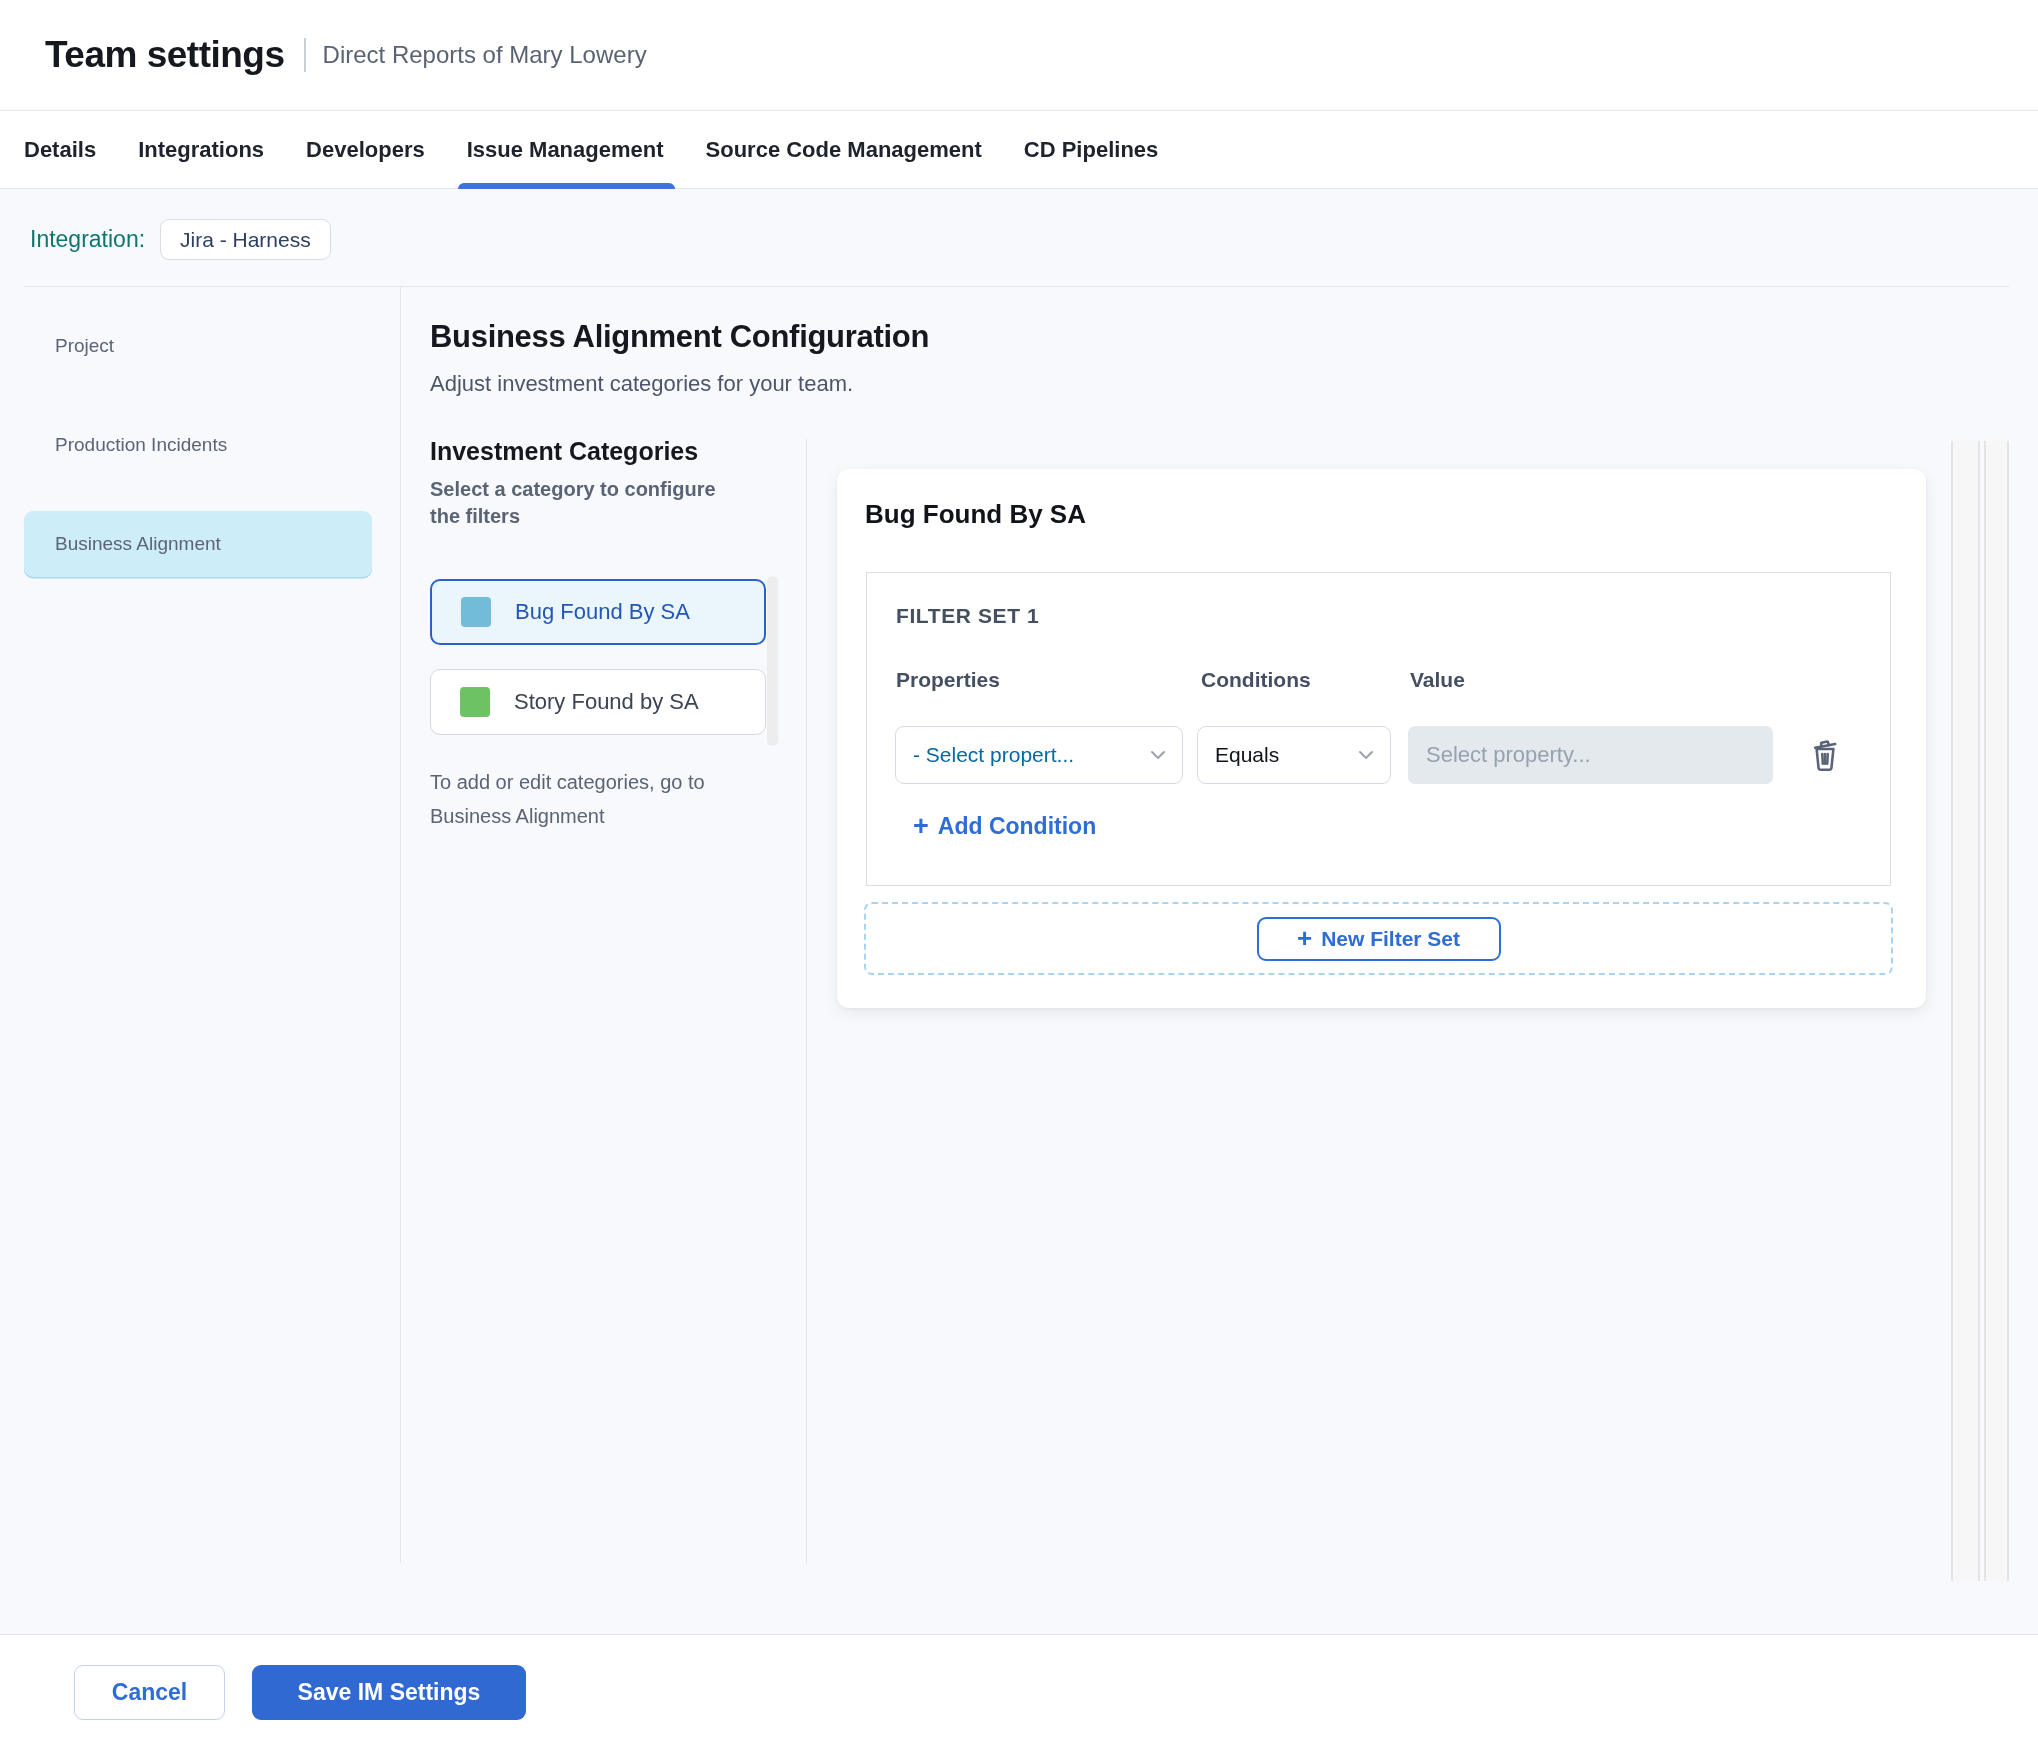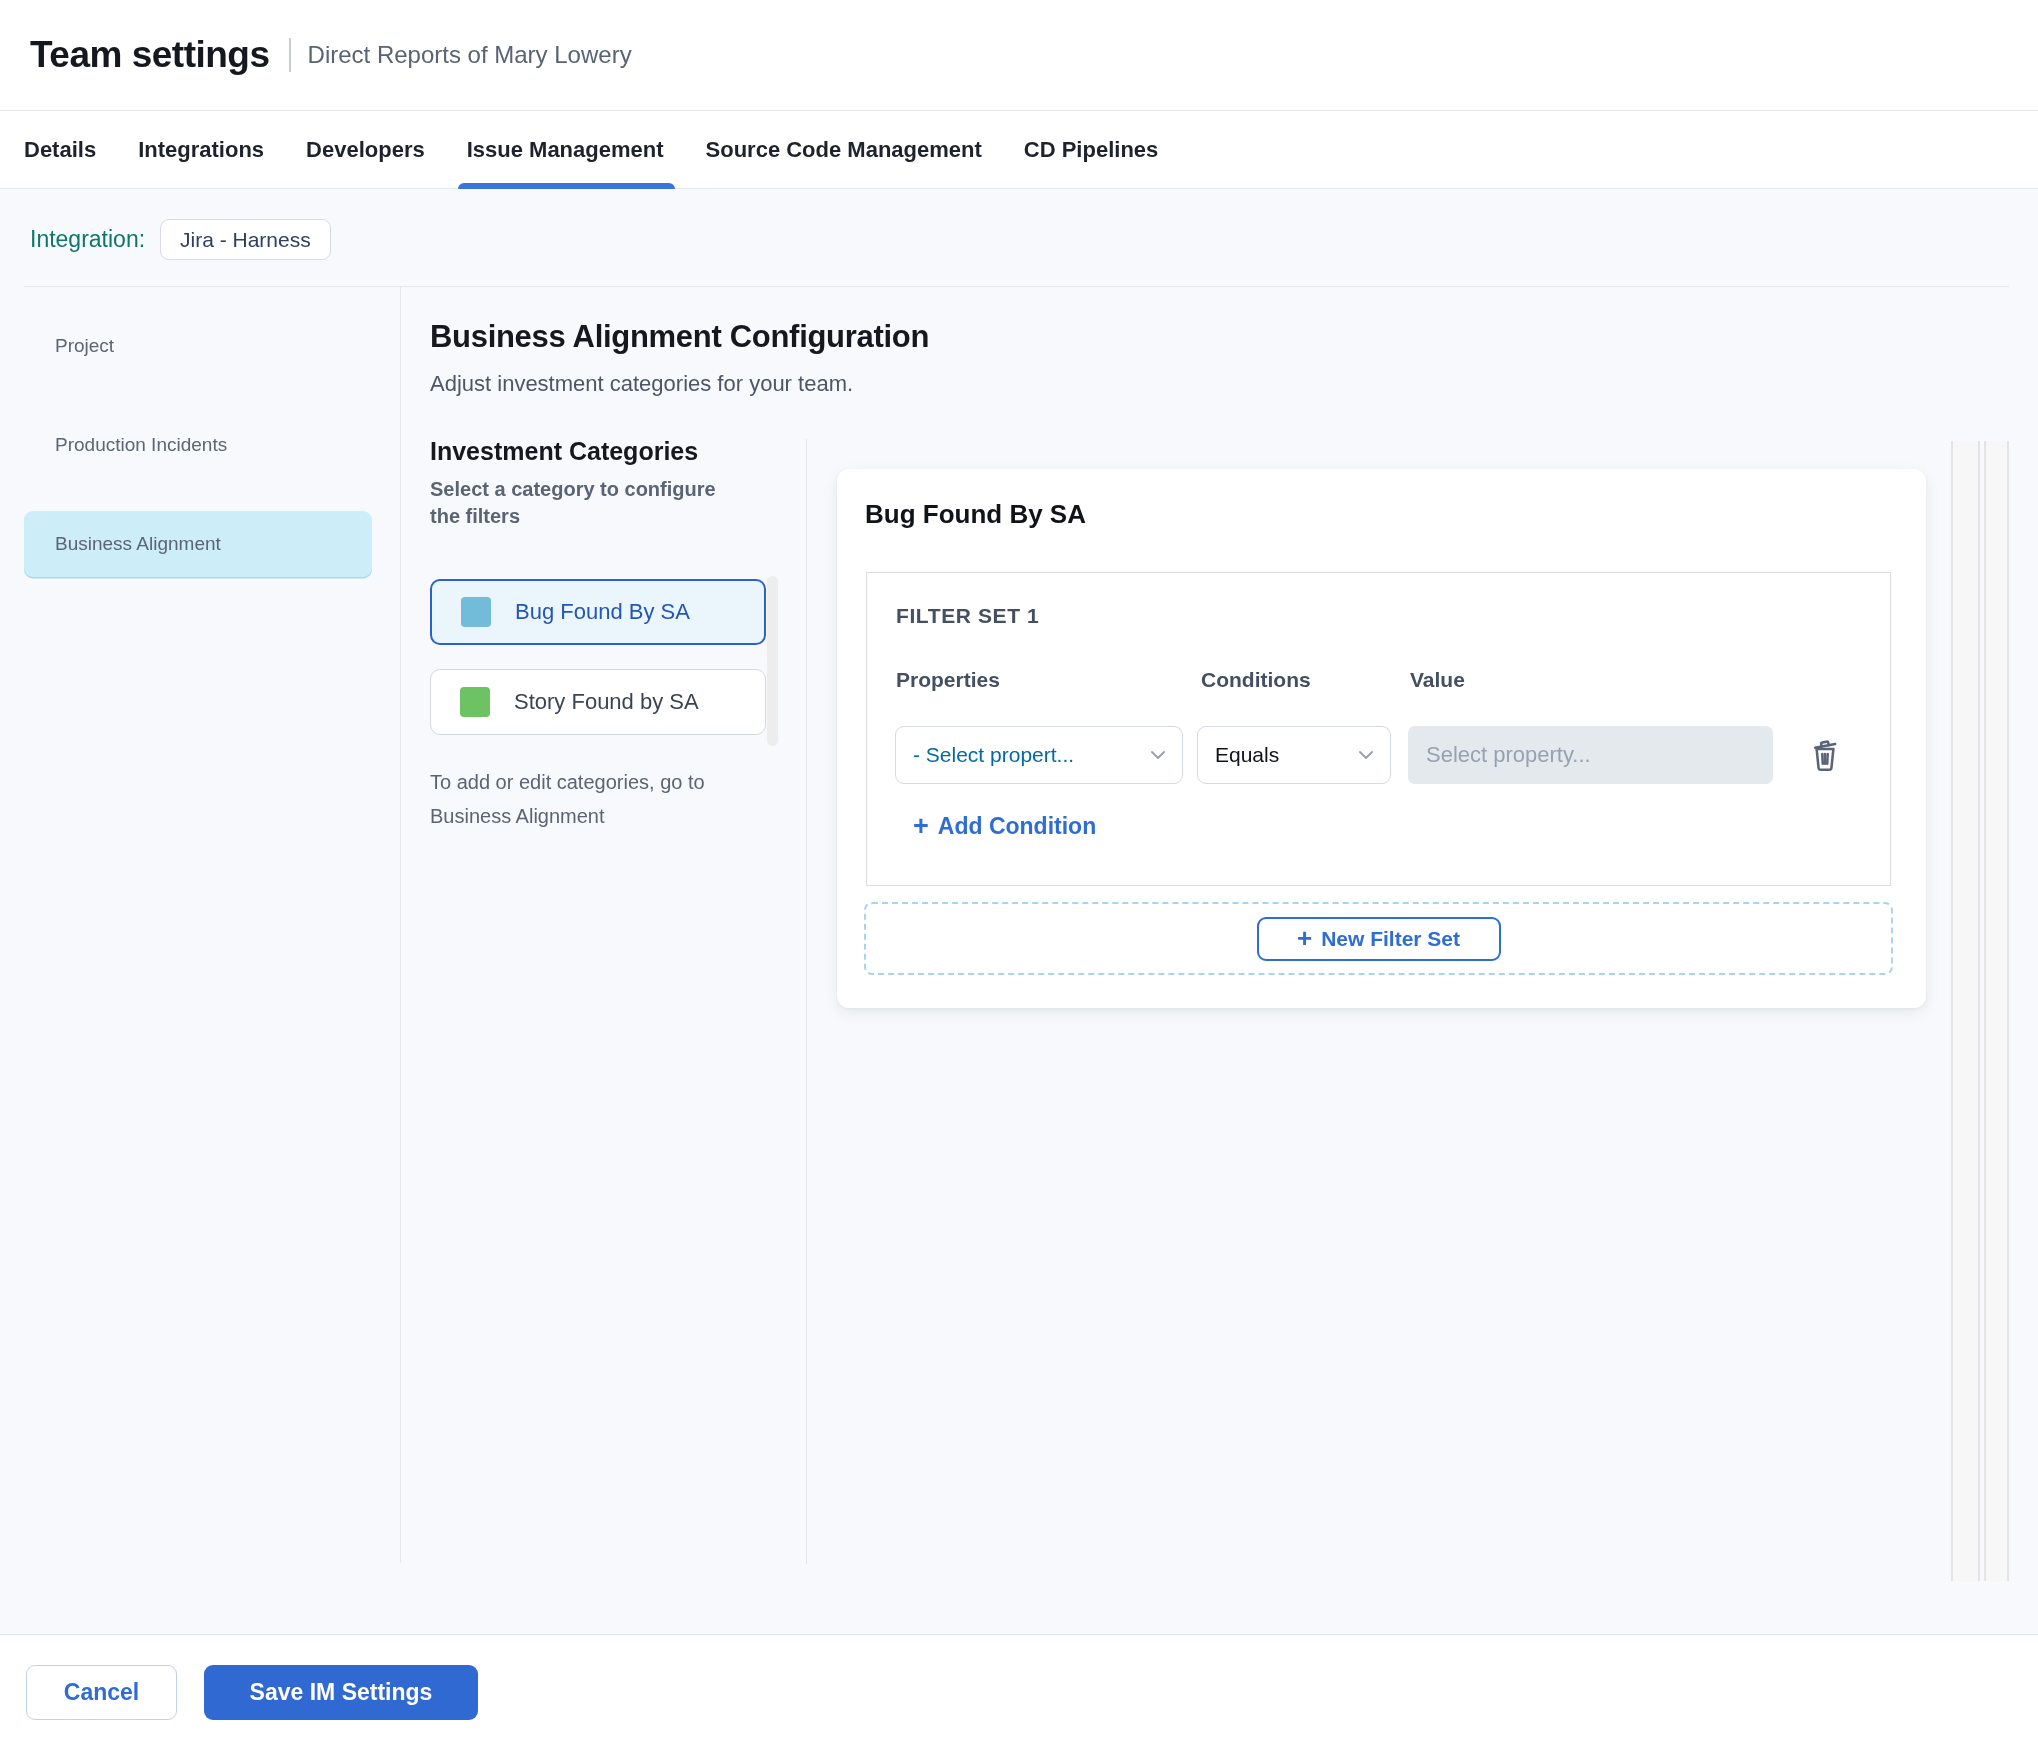--- a/index.html
+++ b/index.html
@@ -7,21 +7,21 @@
   body {
     font-family: "Liberation Sans", "DejaVu Sans", sans-serif;
     background: #ffffff;
     color: #1c2230;
     position: relative;
   }
 
   
   .title-row {
     height: 111px; background: #fff; border-bottom: 1px solid #e6e8ed;
-    display: flex; align-items: center; padding-left: 30px;
+    display: flex; align-items: center; padding-left: 45px;
   }
   .page-title { font-size: 37px; font-weight: 700; color: #15181f; letter-spacing: -.5px; }
   .title-sep { width: 2px; height: 34px; background: #c9cdd5; margin: 0 17px 0 19px; }
   .page-subtitle { font-size: 24px; color: #5a6374; }
 
   .tab-row {
     height: 78px; background: #fff; border-bottom: 1px solid #e3e6eb;
     display: flex; align-items: stretch; padding-left: 24px; gap: 42px;
   }
   .tab {
@@ -136,21 +136,21 @@
 
   
   .gutter {
     position: absolute; top: 252px; height: 1140px; background: #f7f7f8;
     border-left: 2px solid #e4e4e6; border-right: 2px solid #e4e4e6;
   }
   .gutter-1 { left: 1951px; width: 29px; }
   .gutter-2 { left: 1984px; width: 25px; }
 
   
-  .footer { position: relative; height: 110px; background: #fff; }
+  .footer { position: relative; height: 110px; background: #fff; margin-left: 48px; }
   .btn {
     position: absolute; top: 30px; height: 55px; border-radius: 9px;
     font-size: 23px; font-weight: 700; cursor: pointer;
     font-family: "Liberation Sans", "DejaVu Sans", sans-serif;
     display: flex; align-items: center; justify-content: center;
   }
   .btn-cancel { left: 26px; width: 151px; background: #fff; border: 1px solid #c3d2ec; color: #2e6cd6; }
   .btn-save { left: 204px; width: 274px; background: #3069d1; border: none; color: #ffffff; }
 
   .chev { flex: 0 0 auto; }

